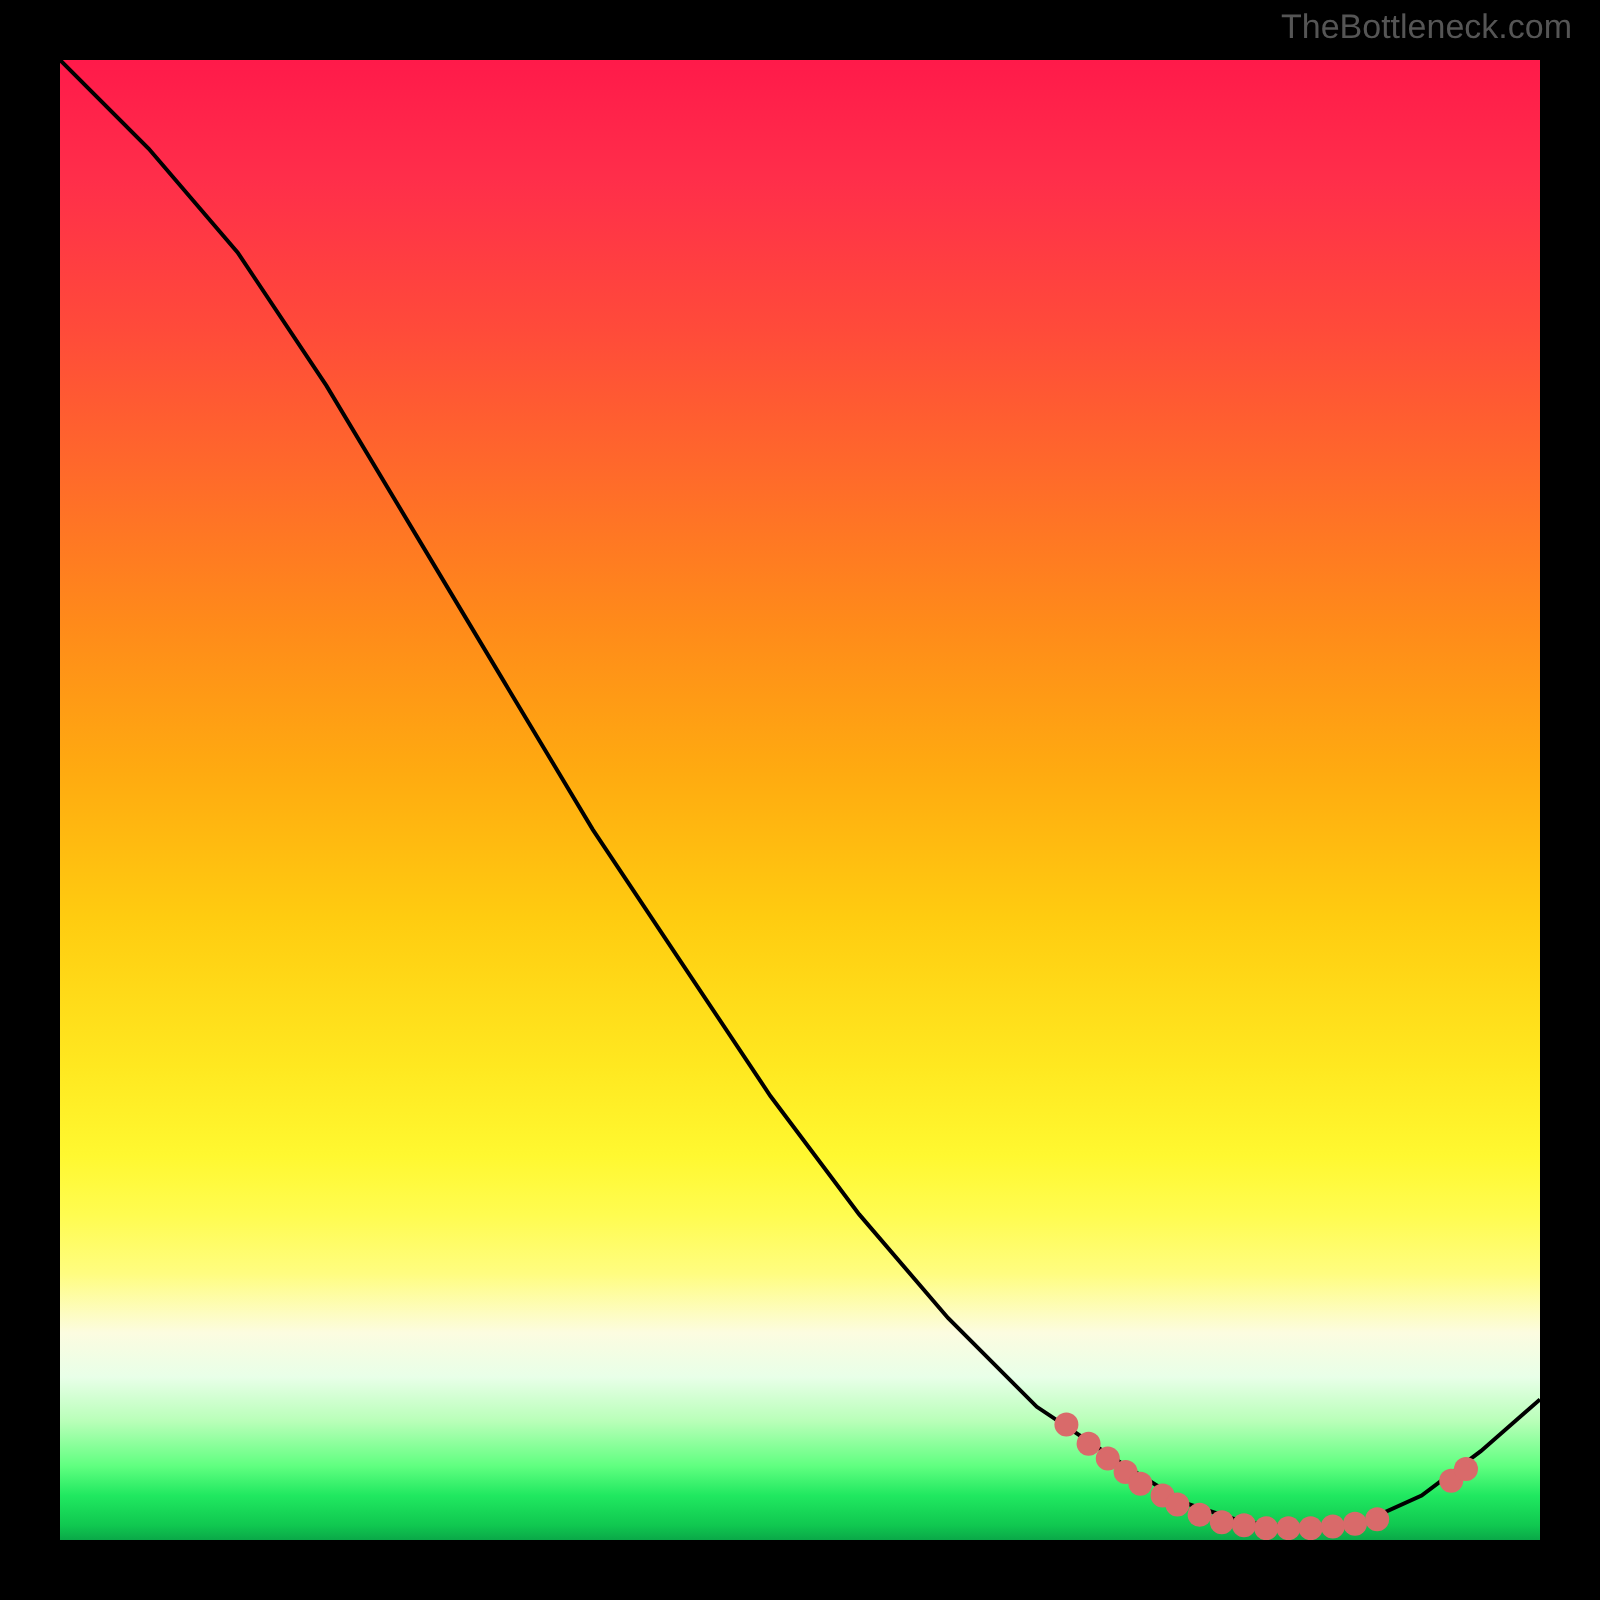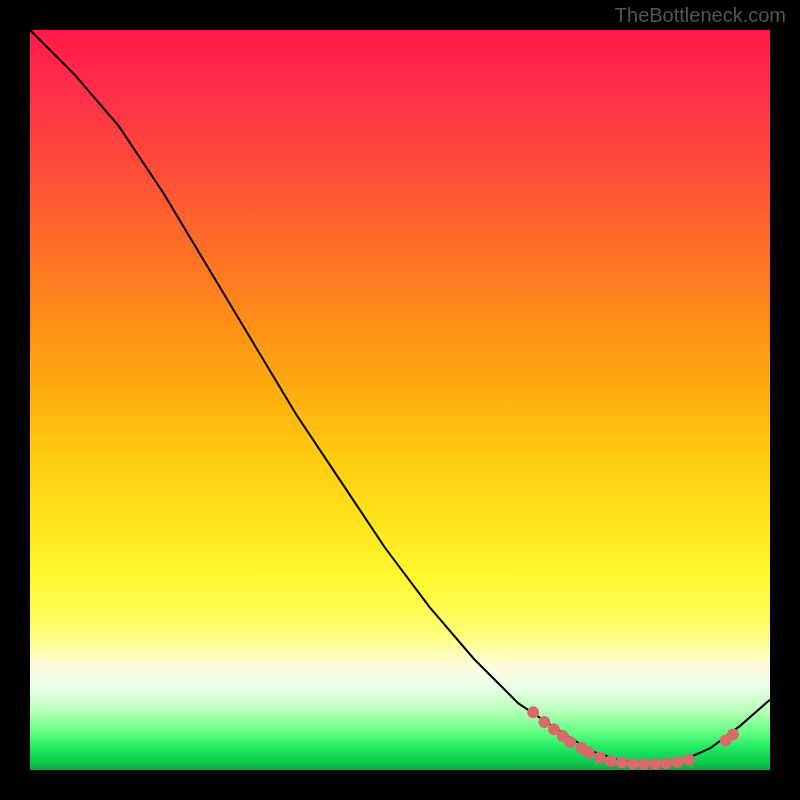--- a/index.html
+++ b/index.html
@@ -9,21 +9,21 @@
     background: #000;
     position: relative;
     font-family: Arial, sans-serif;
     overflow: hidden;
   }
   .watermark {
     position: absolute;
     top: 4px;
     right: 14px;
     color: #555;
-    font-size: 20px;
+    font-size: 17px;
     font-weight: 500;
     z-index: 10;
   }
   .plot-area {
     position: absolute;
     left: 30px;
     top: 30px;
     width: 740px;
     height: 740px;
   }

